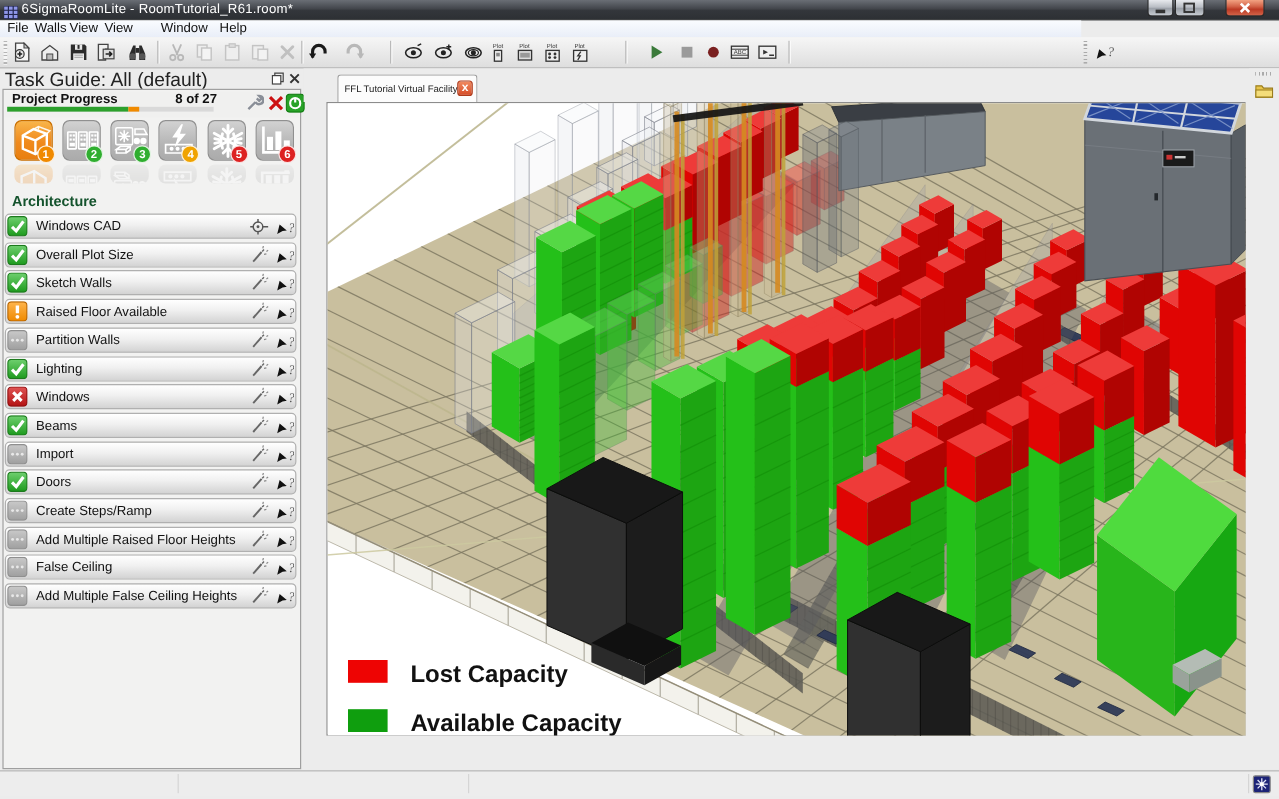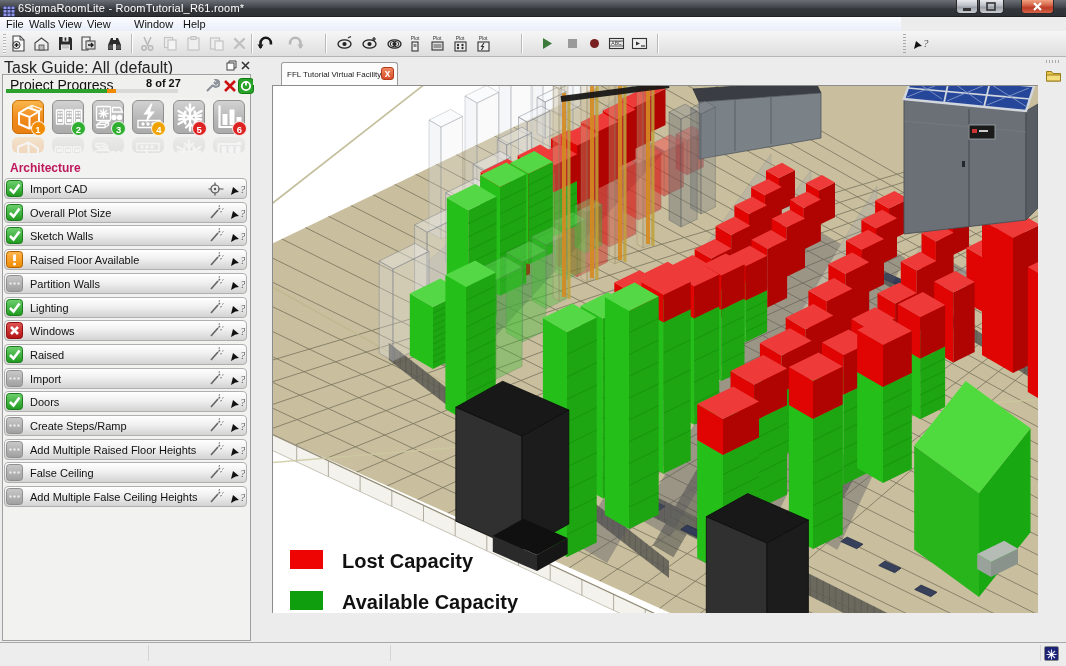--- a/index.html
+++ b/index.html
@@ -27,34 +27,34 @@
  background:repeating-linear-gradient(#aaa 0 1px,transparent 1px 3px);}
 #tbgrip{position:absolute;left:3px;top:34px;width:3px;height:20px;
  background:repeating-linear-gradient(#b5b5b5 0 1px,#f5f5f5 1px 3px)}
 
 #paneltitle{position:absolute;left:4px;top:59px;font-size:16px;color:#222}
 #pfloat{position:absolute;left:226px;top:60px;width:11px;height:11px}
 #pclose{position:absolute;left:240px;top:60px;width:11px;height:11px}
 #panel{position:absolute;left:2px;top:74px;width:249px;height:567px;
  background:#f2f2f1;border:1px solid #9f9f9f}
 #pphead{position:absolute;left:1px;top:1px;width:245px;height:22px;background:#f0f0ef}
-#pptext{position:absolute;left:6px;top:1px;font-size:14px;font-weight:normal;color:#111}
+#pptext{position:absolute;left:6px;top:1px;font-size:11px;font-weight:bold;color:#111}
 #ppcount{position:absolute;left:142px;top:1px;font-size:11px;font-weight:bold;color:#111}
 #pbar{position:absolute;left:2px;top:13px;width:172px;height:4px;background:#d9d9d9}
 #pbar .g{position:absolute;left:0;top:0;width:101px;height:4px;background:#2ca02c}
 #pbar .o{position:absolute;left:101px;top:0;width:9px;height:4px;background:#f08a00}
 .pico{position:absolute;top:2px}
 
 .stepbtn{position:absolute;top:25px;width:32px;height:34px;border:1px solid;border-radius:6px;padding:0}
 .stepbtn svg{position:absolute;left:-1px;top:0}
 .stepref{position:absolute;top:62px;width:32px;height:16px;border-radius:6px;opacity:0.22;overflow:hidden}
 .stepref svg{position:absolute;left:-1px;top:0;transform:scaleY(-1)}
 .badge{position:absolute;right:-3px;bottom:-3px;width:15px;height:15px;border-radius:50%;
  color:#fff;font-size:9.5px;font-weight:bold;text-align:center;line-height:15px;border:1px solid rgba(255,255,255,0.85)}
-#archlbl{position:absolute;left:7px;top:86px;font-size:12px;font-weight:bold;color:#be185d}
+#archlbl{position:absolute;left:7px;top:86px;font-size:12px;font-weight:bold;color:#14532d}
 
 .trow{position:absolute;left:4px;width:243px;height:21px;border:1px solid #b0b0b0;border-radius:4px;
  background:linear-gradient(#ffffff,#f0f0f0 45%,#d3d3d3);}
 .tst{position:absolute;left:1px;top:1px}
 .tlbl{position:absolute;left:25px;top:4px;font-size:11px;color:#111}
 .tri1{position:absolute;left:203px;top:2px}
 .tri2{position:absolute;left:224px;top:2px}
 
 #tabbar{position:absolute;left:253px;top:57px;width:813px;height:28px;background:#ececec}
 #tab{position:absolute;left:281px;top:62px;width:117px;height:23px;background:#fcfcfc;
@@ -450,21 +450,21 @@
           <rect x="25" y="26.5" width="4" height="1.6" fill="#fff"></rect>
         </svg>
       </div>
   <div id="archlbl">Architecture</div>
 </div>
 <div class="trow" style="top:178.0px">
       <svg class="tst" width="17" height="17" viewBox="0 0 17 17" xmlns="http://www.w3.org/2000/svg">
         <rect x="0.5" y="0.5" width="16" height="16" rx="3" fill="url(#gGrad)" stroke="#1d7a1d"></rect>
         <path d="M4 9 L7.5 12.5 L13.5 4.5" stroke="#fff" stroke-width="2.6" fill="none"></path>
       </svg>
-      <span class="tlbl">Import CAD</span>
+      <span class="tlbl">Windows CAD</span>
       <svg class="tri1" width="16" height="16" viewBox="0 0 16 16" xmlns="http://www.w3.org/2000/svg">
         <circle cx="7" cy="8" r="4" fill="none" stroke="#555" stroke-width="1.2"></circle>
         <path d="M7 1.5 v3 M7 11.5 v3 M0.5 8 h3 M10.5 8 h5" stroke="#555" stroke-width="1.2"></path>
         <circle cx="7" cy="8" r="1.2" fill="#555"></circle>
       </svg>
       <svg class="tri2" width="16" height="16" viewBox="0 0 16 16" xmlns="http://www.w3.org/2000/svg">
         <path d="M2 14 L4 6 L10 11 L6.5 11.5 z" fill="#111"></path>
         <text x="11" y="12" font-size="11" fill="#555" font-family="Liberation Serif,serif" font-style="italic">?</text>
       </svg>
     </div>
@@ -565,21 +565,21 @@
       <svg class="tri2" width="16" height="16" viewBox="0 0 16 16" xmlns="http://www.w3.org/2000/svg">
         <path d="M2 14 L4 6 L10 11 L6.5 11.5 z" fill="#111"></path>
         <text x="11" y="12" font-size="11" fill="#555" font-family="Liberation Serif,serif" font-style="italic">?</text>
       </svg>
     </div>
     <div class="trow" style="top:343.9px">
       <svg class="tst" width="17" height="17" viewBox="0 0 17 17" xmlns="http://www.w3.org/2000/svg">
         <rect x="0.5" y="0.5" width="16" height="16" rx="3" fill="url(#gGrad)" stroke="#1d7a1d"></rect>
         <path d="M4 9 L7.5 12.5 L13.5 4.5" stroke="#fff" stroke-width="2.6" fill="none"></path>
       </svg>
-      <span class="tlbl">Raised</span>
+      <span class="tlbl">Beams</span>
       <svg class="tri1" width="16" height="16" viewBox="0 0 16 16" xmlns="http://www.w3.org/2000/svg">
         <path d="M3 13 L10 5" stroke="#666" stroke-width="1.6"></path>
         <path d="M10.5 4.5 l1.5-1.5" stroke="#666" stroke-width="1.2"></path>
         <path d="M12 7 l2-0.5 M11 2 l0.5-2 M14 4.5 l1.5-1" stroke="#888" stroke-width="1"></path>
       </svg>
       <svg class="tri2" width="16" height="16" viewBox="0 0 16 16" xmlns="http://www.w3.org/2000/svg">
         <path d="M2 14 L4 6 L10 11 L6.5 11.5 z" fill="#111"></path>
         <text x="11" y="12" font-size="11" fill="#555" font-family="Liberation Serif,serif" font-style="italic">?</text>
       </svg>
     </div>

